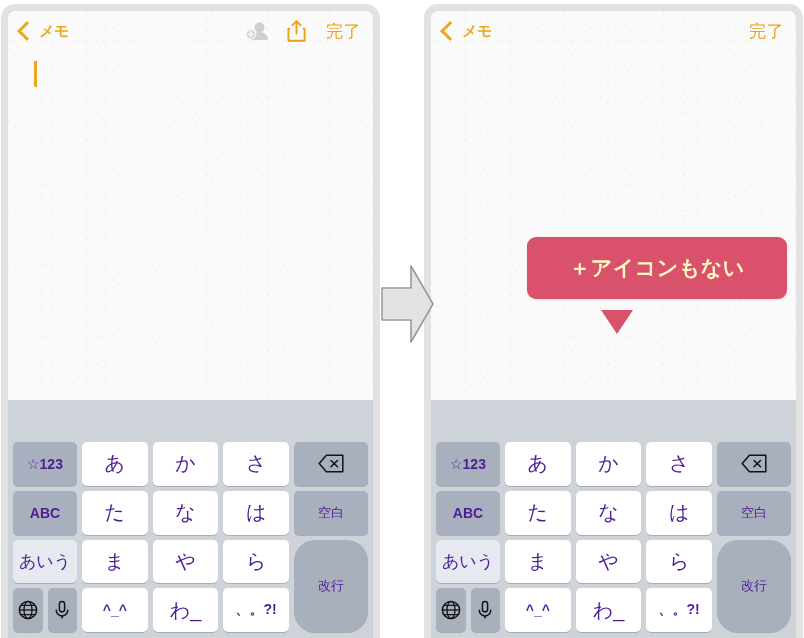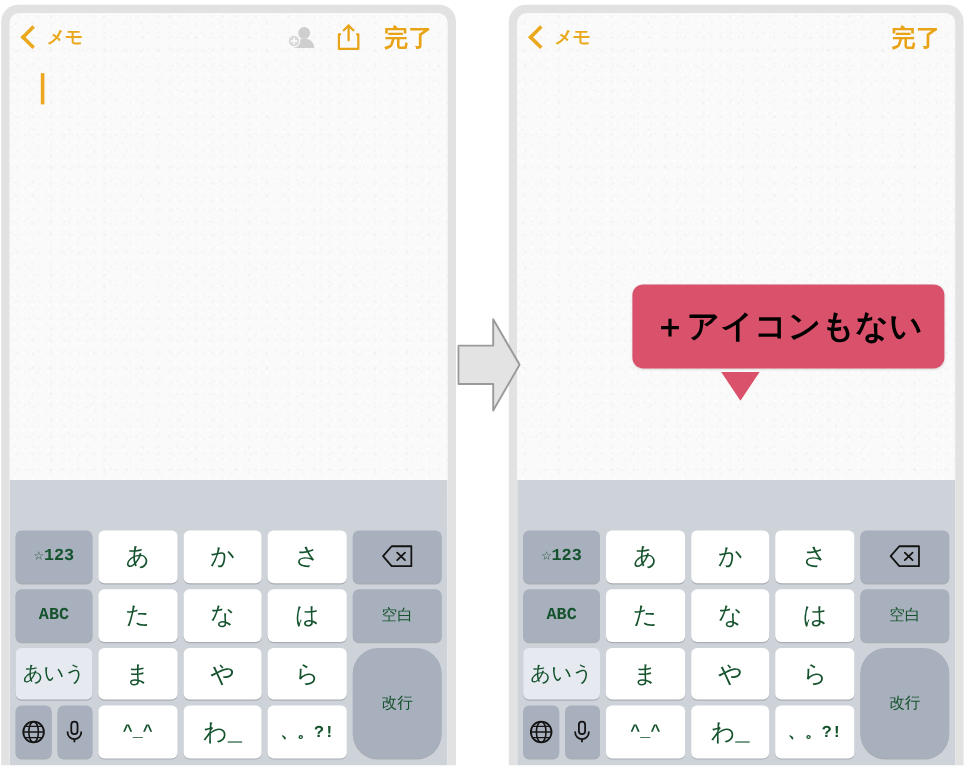--- a/index.html
+++ b/index.html
@@ -60,21 +60,21 @@
     border-left:3.4px solid #e9a81d;border-bottom:3.4px solid #e9a81d;
     transform:rotate(45deg);
     margin-right:3px;
   }
   .nav-back-label{
     color:#e9a81d;font-size:15px;font-weight:bold;letter-spacing:-.3px;
   }
   .nav-spacer{flex:1;}
   .nav-icons{display:flex;align-items:center;gap:19px;}
   .nav-done{
-    color:#e8a317;font-size:20px;font-weight:bold;letter-spacing:.5px;
+    color:#e8a317;font-size:17px;font-weight:normal;letter-spacing:.5px;
     margin-left:20px;cursor:pointer;
   }
   .icon-adduser{width:23px;height:20px;display:block;}
   .icon-share{width:19px;height:22px;display:block;}
 
   
   .caret{
     position:absolute;left:26px;top:50px;
     width:2.5px;height:26px;background:#eda71e;
     z-index:3;
@@ -113,21 +113,21 @@
     width:260px;
     background:#d9516a;
     border-radius:9px;
     padding:17px 10px;
     box-sizing:border-box;
     text-align:center;
     z-index:7;
     box-shadow:0 1px 2px rgba(0,0,0,.10);
   }
   .bubble-text{
-    color:#000000;font-size:27px;font-weight:bold;letter-spacing:.5px;
+    color:#fef9c3;font-size:21px;font-weight:bold;letter-spacing:.5px;
     white-space:nowrap;
   }
   .bubble-tail{
     position:absolute;
     left:170px;top:299px;
     width:0;height:0;
     border-left:16px solid transparent;
     border-right:16px solid transparent;
     border-top:24px solid #d9516a;
     z-index:7;
@@ -145,25 +145,24 @@
     display:grid;
     grid-template-columns:64px 1fr 1fr 1fr 74px;
     grid-template-rows:repeat(4,1fr);
     gap:5px;
     padding:4px 5px 6px 5px;
     box-sizing:border-box;
   }
   .key{
     border-radius:5px;
     display:flex;align-items:center;justify-content:center;
-    font-size:20px;color:#14532d;
+    font-size:20px;color:#4c1d95;
     box-shadow:0 1px 0 rgba(0,0,0,.18);
     user-select:none;
     cursor:pointer;
-    font-family:Liberation Mono, monospace;
   }
   .key.white{background:#ffffff;}
   .key.gray{background:#a8b0bd;}
   .key.lightgray{background:#e6eaf0;}
   .key.small{font-size:14px;font-weight:bold;}
   .key.smaller{font-size:17px;}
   .key.tall{grid-row:span 2;border-radius:21px;}
   .key.func{font-size:13px;}
   .kb-bottom-left{
     grid-column:1;grid-row:4;

